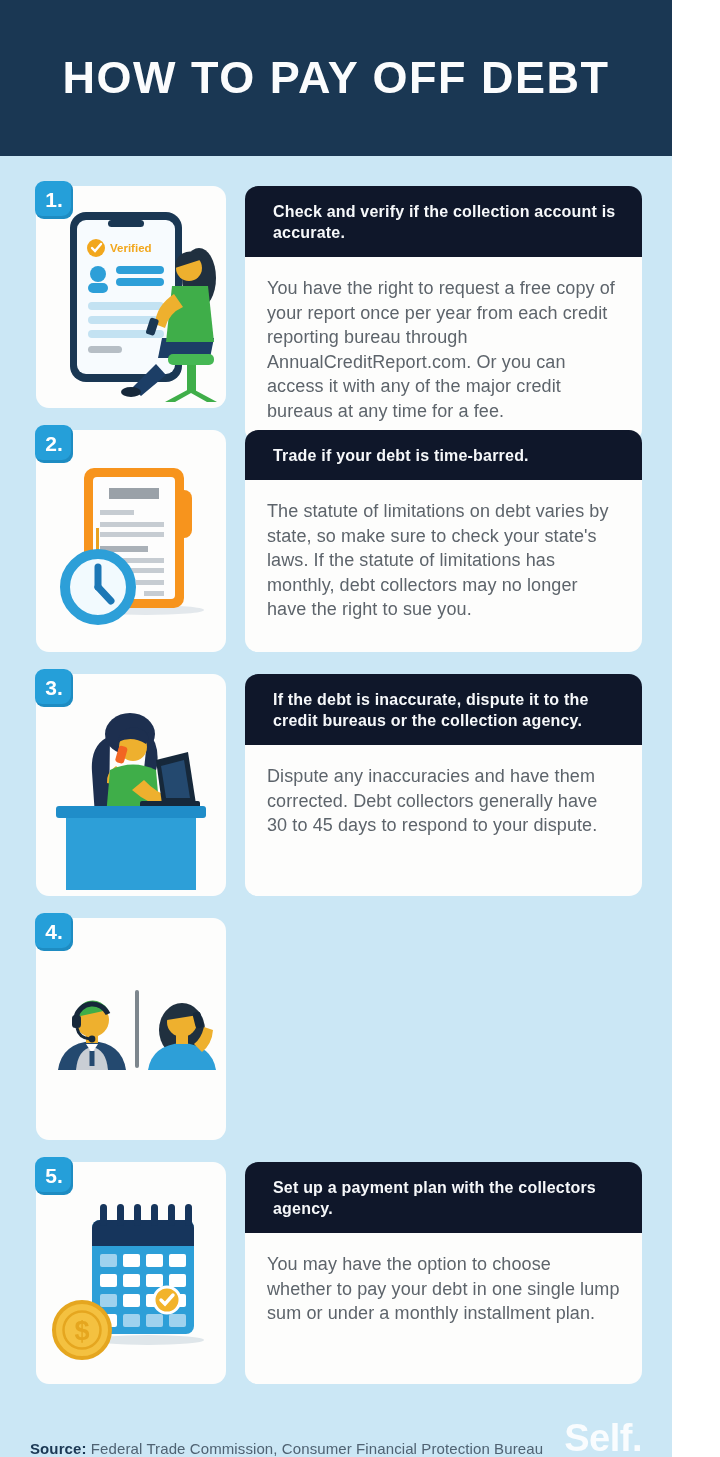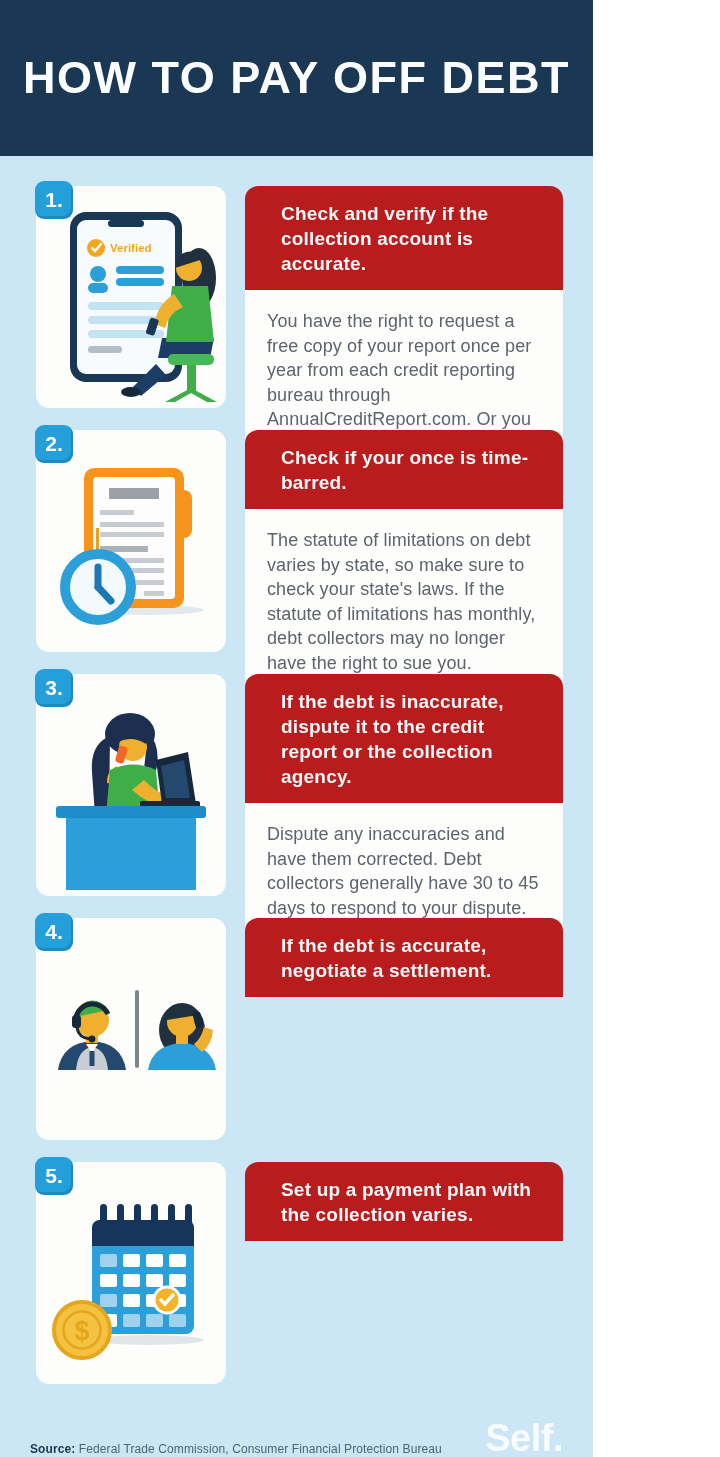--- a/index.html
+++ b/index.html
@@ -1,19 +1,19 @@
 <!DOCTYPE html>
 <html><head>
 <meta charset="utf-8">
 <style>
   * { margin: 0; padding: 0; box-sizing: border-box; }
   html, body { width: 720px; }
   body { font-family: "Liberation Sans", "DejaVu Sans", sans-serif; }
   .page {
-    width: 593px; height: 1457px;
+    width: 672px; height: 1457px;
     background: #cbe7f5;
     overflow: hidden;
     position: relative;
   }
   
   .hero {
     height: 156px;
     background: #1a3753;
     display: flex; flex-direction: column;
     align-items: center; justify-content: center;
@@ -54,48 +54,48 @@
     box-shadow: inset -2px -3px 0 rgba(12,84,128,0.25);
     z-index: 2;
   }
   .text-card {
     flex: 1;
     margin-left: 19px;
     display: flex; flex-direction: column;
     border-radius: 13px;
   }
   .text-card-header {
-    background: #b91c1c;
+    background: #0f172a;
     border-radius: 13px 13px 0 0;
     color: #f6f8fa;
     font-weight: bold;
-    font-size: 19px;
+    font-size: 16px;
     line-height: 1.32;
-    padding: 15px 22px 14px 36px;
+    padding: 15px 22px 14px 28px;
     letter-spacing: 0.2px;
   }
   .text-card-body {
     background: #fdfdfc;
     border-radius: 0 0 13px 13px;
     flex: 1;
     color: #5d646b;
     font-size: 18px;
     line-height: 1.36;
     padding: 19px 22px;
     letter-spacing: 0.1px;
   }
   
   .footer {
     height: 73px;
     display: flex;
     align-items: center;
     justify-content: space-between;
     padding: 0 30px 8px 30px;
   }
-  .source { font-size: 12px; color: #4f6272; letter-spacing: 0.1px; margin-top: 20px; }
+  .source { font-size: 15px; color: #4f6272; letter-spacing: 0.1px; margin-top: 20px; }
   .source b { color: #1a3753; font-weight: bold; }
   .brand {
     font-size: 38px;
     font-weight: bold;
     color: rgba(255,255,255,0.88);
     letter-spacing: -0.5px;
   }
 </style>
 </head>
 <body>
@@ -179,21 +179,21 @@
             <rect x="60" y="98" width="3" height="42" fill="#e8a21f"></rect>
           </g>
           <g>
             <circle cx="62" cy="157" r="33" fill="#f2fafe" stroke="#2d9fd8" stroke-width="10"></circle>
             <path d="M62 157 V137" stroke="#1c77b5" stroke-width="7" stroke-linecap="round"></path>
             <path d="M62 157 L75 171" stroke="#1c77b5" stroke-width="7" stroke-linecap="round"></path>
           </g>
         </svg>
       </div>
       <div class="text-card">
-        <div class="text-card-header">Check if your once is time-barred.</div>
+        <div class="text-card-header">Trade if your debt is time-barred.</div>
         <div class="text-card-body">The statute of limitations on debt varies by state, so make sure to check your state's laws. If the statute of limitations has monthly, debt collectors may no longer have the right to sue you.</div>
       </div>
     </div>
 
     <div class="step-row">
       <div class="illus-card">
         <div class="num-badge">3.</div>
         <svg width="190" height="222" viewBox="0 0 190 222">
           <g>
             <path d="M74 62 q-20 8 -18 36 l3 44 h14 z" fill="#1d2f4f"></path>
@@ -212,21 +212,21 @@
             <path d="M125 92 L148 86 L154 124 L130 124 Z" fill="#24496f"></path>
           </g>
           <g>
             <rect x="104" y="127" width="60" height="7" rx="2" fill="#16283a"></rect>
             <rect x="20" y="132" width="150" height="12" rx="3" fill="#1f8dc9"></rect>
             <rect x="30" y="144" width="130" height="72" fill="#2d9fd8"></rect>
           </g>
         </svg>
       </div>
       <div class="text-card">
-        <div class="text-card-header">If the debt is inaccurate, dispute it to the credit report or the collection agency.</div>
+        <div class="text-card-header">If the debt is inaccurate, dispute it to the credit bureaus or the collection agency.</div>
         <div class="text-card-body">Dispute any inaccuracies and have them corrected. Debt collectors generally have 30 to 45 days to respond to your dispute.</div>
       </div>
     </div>
 
     <div class="step-row">
       <div class="illus-card">
         <div class="num-badge">4.</div>
         <svg width="190" height="222" viewBox="0 0 190 222">
           <rect x="99" y="72" width="4" height="78" rx="2" fill="#7d868d"></rect>
           <g>
@@ -249,21 +249,20 @@
             <path d="M112 152 q4 -25 34 -27 q30 2 34 27 z" fill="#2d9fd8"></path>
             <rect x="140" y="117" width="12" height="9" fill="#eeb02e"></rect>
             <circle cx="146" cy="104" r="15" fill="#eeb02e"></circle>
             <path d="M131 100 a16 16 0 0 1 31 -3 l-31 5 z" fill="#20303f"></path>
             <rect x="158" y="94" width="8" height="16" rx="2.5" fill="#16283a" transform="rotate(-14 162 102)"></rect>
             <path d="M166 134 q10 -8 11 -22 l-9 -3 q-3 12 -10 17 z" fill="#eeb02e"></path>
           </g>
         </svg>
       </div>
       <div class="text-card">
-        <div class="text-card-header">If the debt is accurate, negotiate a settlement.</div>
       </div>
     </div>
 
     <div class="step-row">
       <div class="illus-card">
         <div class="num-badge">5.</div>
         <svg width="190" height="222" viewBox="0 0 190 222">
           <ellipse cx="112" cy="178" rx="56" ry="5" fill="#dfe6ea"></ellipse>
           <g>
             <rect x="56" y="58" width="102" height="114" rx="8" fill="#2d9fd8"></rect>
@@ -300,21 +299,22 @@
             </g>
           </g>
           <g>
             <circle cx="46" cy="168" r="28" fill="#f4c140" stroke="#e5a61f" stroke-width="4"></circle>
             <circle cx="46" cy="168" r="18.5" fill="none" stroke="#e5a61f" stroke-width="2.5"></circle>
             <text x="46" y="178" text-anchor="middle" font-size="27" font-weight="bold" fill="#e5a61f">$</text>
           </g>
         </svg>
       </div>
       <div class="text-card">
-        <div class="text-card-header">Set up a payment plan with the collection varies.</div>
+        <div class="text-card-header">Set up a payment plan with the collectors agency.</div>
+        <div class="text-card-body">You may have the option to choose whether to pay your debt in one single lump sum or under a monthly installment plan.</div>
       </div>
     </div>
 
   </div>
 
   <div class="footer">
     <div class="source">
       <b>Source:</b>
       <span>Federal Trade Commission, Consumer Financial Protection Bureau</span>
     </div>

